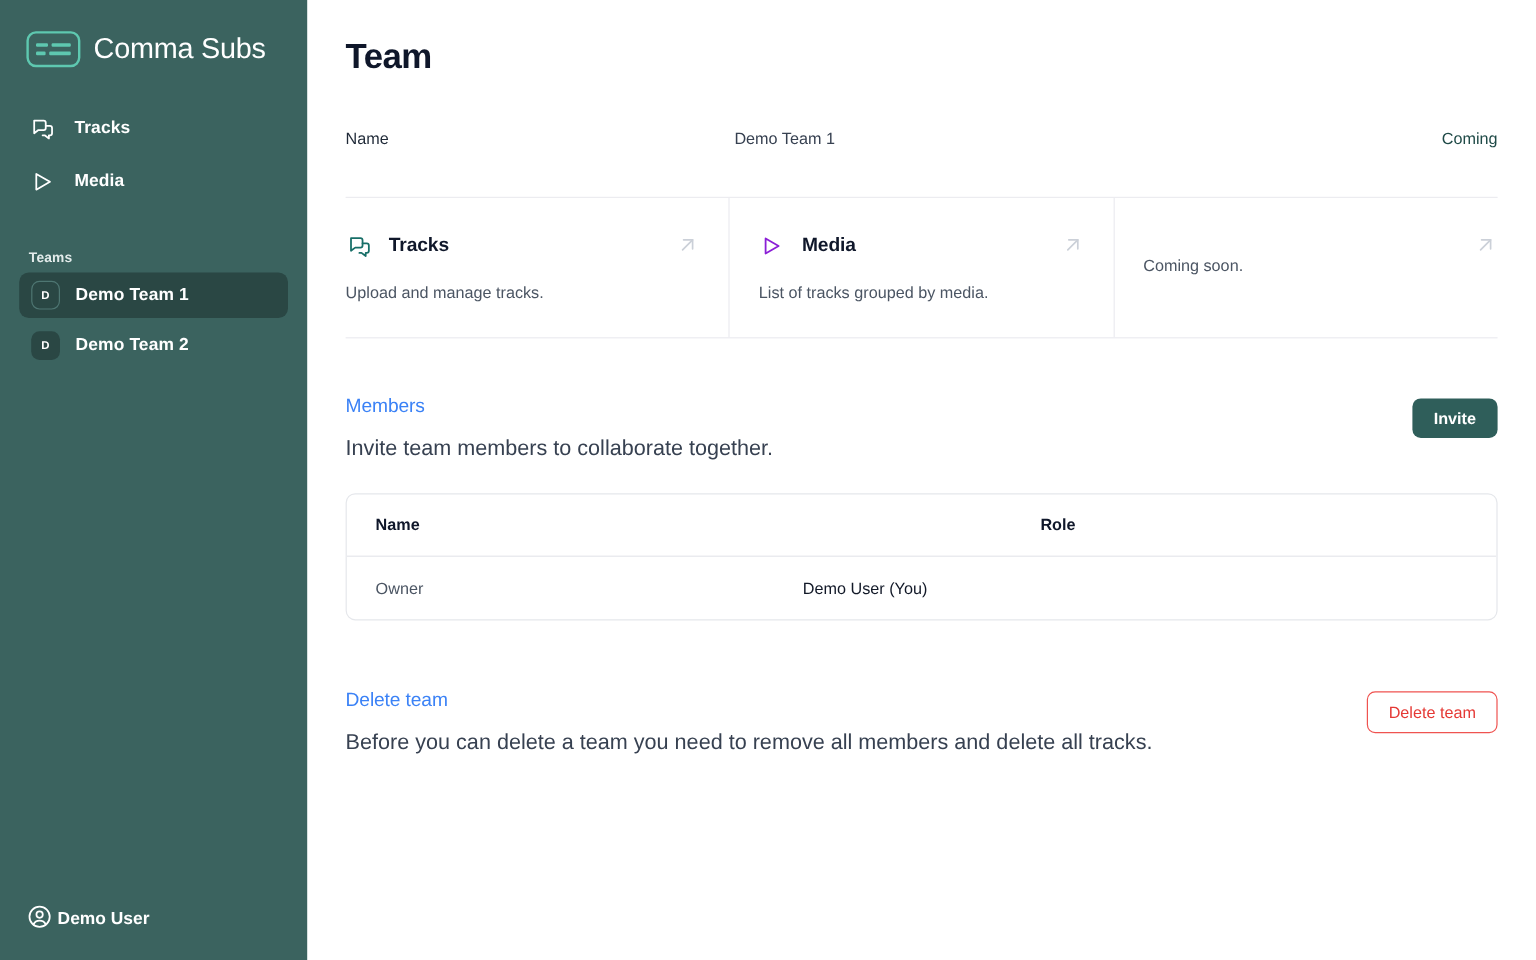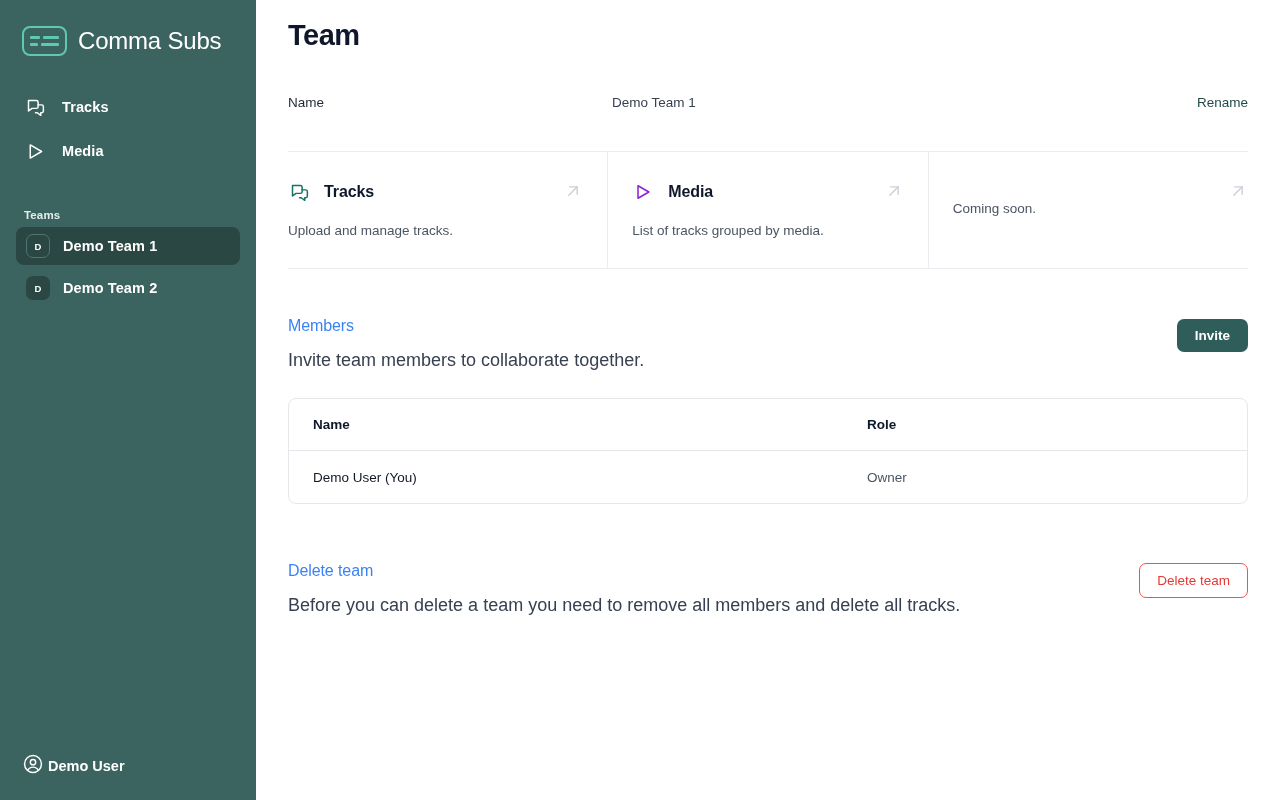--- a/index.html
+++ b/index.html
@@ -184,21 +184,21 @@
     background: #ffffff;
     padding: 0 32px 0 32px;
     overflow: hidden;
   }
 
   .page-title {
     font-size: 29px;
     font-weight: 700;
     color: #0f172a;
     letter-spacing: -0.5px;
-    margin-top: 19px;
+    margin-top: 32px;
   }
 
   
   .name-row {
     display: flex;
     align-items: center;
     margin-top: 39px;
     height: 22px;
   }
   .name-row .label {
@@ -427,21 +427,21 @@
 
   </aside>
 
   <main class="main">
 
     <h1 class="page-title">Team</h1>
 
     <div class="name-row">
       <span class="label">Name</span>
       <span class="value">Demo Team 1</span>
-      <span class="rename">Rename</span>
+      <span class="rename">Coming</span>
     </div>
 
     <div class="cards">
 
       <div class="card">
         <div class="card-inner">
           <div class="card-head">
             <span class="card-ico">
               <svg width="21" height="21" viewBox="0 0 24 24" fill="none" stroke="#186f68" stroke-width="1.7" stroke-linecap="round" stroke-linejoin="round">
                 <path d="M4 4h9a2 2 0 0 1 2 2v5a2 2 0 0 1-2 2H8l-4 3V4z"></path>
@@ -502,22 +502,22 @@
         </div>
         <button class="btn-primary">Invite</button>
       </div>
 
       <div class="table">
         <div class="table-row table-head">
           <span class="cell name">Name</span>
           <span class="cell role">Role</span>
         </div>
         <div class="table-row table-body">
+          <span class="cell role">Owner</span>
           <span class="cell name">Demo User (You)</span>
-          <span class="cell role">Owner</span>
         </div>
       </div>
     </section>
 
     <section class="danger">
       <div>
         <div class="section-title">Delete team</div>
         <div class="section-sub">Before you can delete a team you need to remove all members and delete all tracks.</div>
       </div>
       <button class="btn-danger">Delete team</button>

